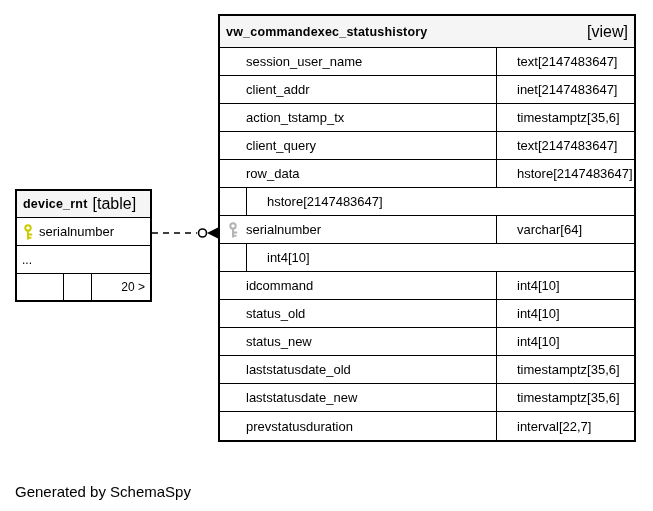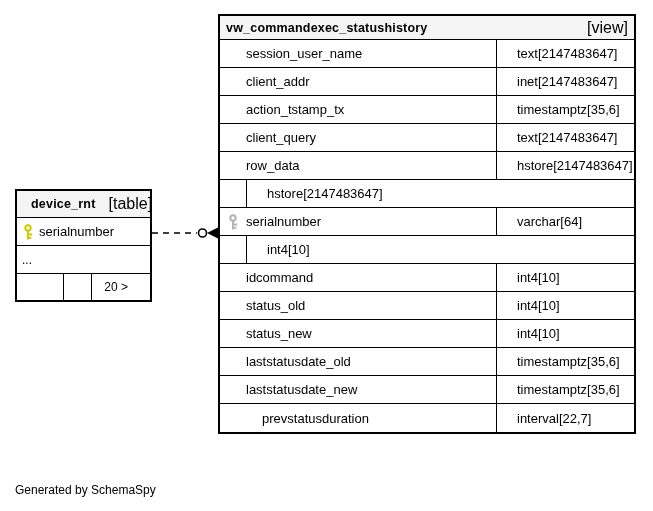--- a/index.html
+++ b/index.html
@@ -13,48 +13,48 @@
   .canvas{position:relative;width:653px;height:511px;background:#ffffff;overflow:hidden;}
 
   .entity{position:absolute;border:2px solid var(--border);background:#fff;box-sizing:border-box;}
   .entity-header{display:flex;align-items:center;background:var(--header-bg);
     border-bottom:1px solid var(--border);box-sizing:border-box;padding:0 6px;}
   .entity-title{font-weight:bold;font-size:12.5px;letter-spacing:.2px;}
   .entity-kind{font-size:16px;}
 
   
   .entity.view{left:218px;top:14px;width:418px;}
-  .entity.view .entity-header{height:24px;justify-content:space-between;}
+  .entity.view .entity-header{height:32px;justify-content:space-between;}
   .row{display:flex;align-items:center;height:28px;border-bottom:1px solid var(--border);
     box-sizing:border-box;font-size:13px;}
-  .entity.view .row:last-child{border-bottom:none;margin-left:16px;}
+  .entity.view .row:last-child{border-bottom:none;}
   .key-slot{width:26px;display:inline-flex;justify-content:center;align-items:center;flex:0 0 26px;}
   .col-name{flex:1;white-space:nowrap;overflow:hidden;}
   .col-type{width:138px;flex:0 0 138px;align-self:stretch;display:flex;align-items:center;
     border-left:1px solid var(--border);padding-left:20px;box-sizing:border-box;white-space:nowrap;}
 
   
   .entity.device{left:15px;top:189px;width:137px;}
-  .entity.device .entity-header{height:27px;padding:0 14px;gap:13px;}
+  .entity.device .entity-header{height:27px;padding:0 6px;gap:5px;}
   .entity.device .row{height:28px;}
   .entity.device .row .key-slot{width:22px;flex:0 0 22px;}
   .row.ellipsis{height:23px;padding-left:5px;font-size:12px;}
   .stats-row{display:flex;height:26px;box-sizing:border-box;font-size:12px;}
   .stat-cell{box-sizing:border-box;height:100%;display:flex;align-items:center;}
   .stat-cell.c1{width:46px;flex:0 0 46px;}
   .stat-cell.c2{width:28px;flex:0 0 28px;border-left:1px solid var(--border);}
-  .stat-cell.c3{flex:1;border-left:1px solid var(--border);justify-content:flex-end;padding-right:22px;}
+  .stat-cell.c3{flex:1;border-left:1px solid var(--border);justify-content:flex-end;padding-right:5px;}
 
   .key *{stroke-linecap:square;}
   .key.primary *{stroke:var(--pk-color);}
   .key.foreign *{stroke:var(--fk-color);}
 
   .connector{position:absolute;left:151px;top:225px;}
 
-  .footer-note{position:absolute;left:15px;top:483px;font-size:12px;}
+  .footer-note{position:absolute;left:15px;top:483px;font-size:15px;}
 </style>
 </head>
 <body>
 
 <div class="canvas">
 
   <div class="entity device">
     <div class="entity-header">
       <span class="entity-title">device_rnt</span>
       <span class="entity-kind">[table]</span>

